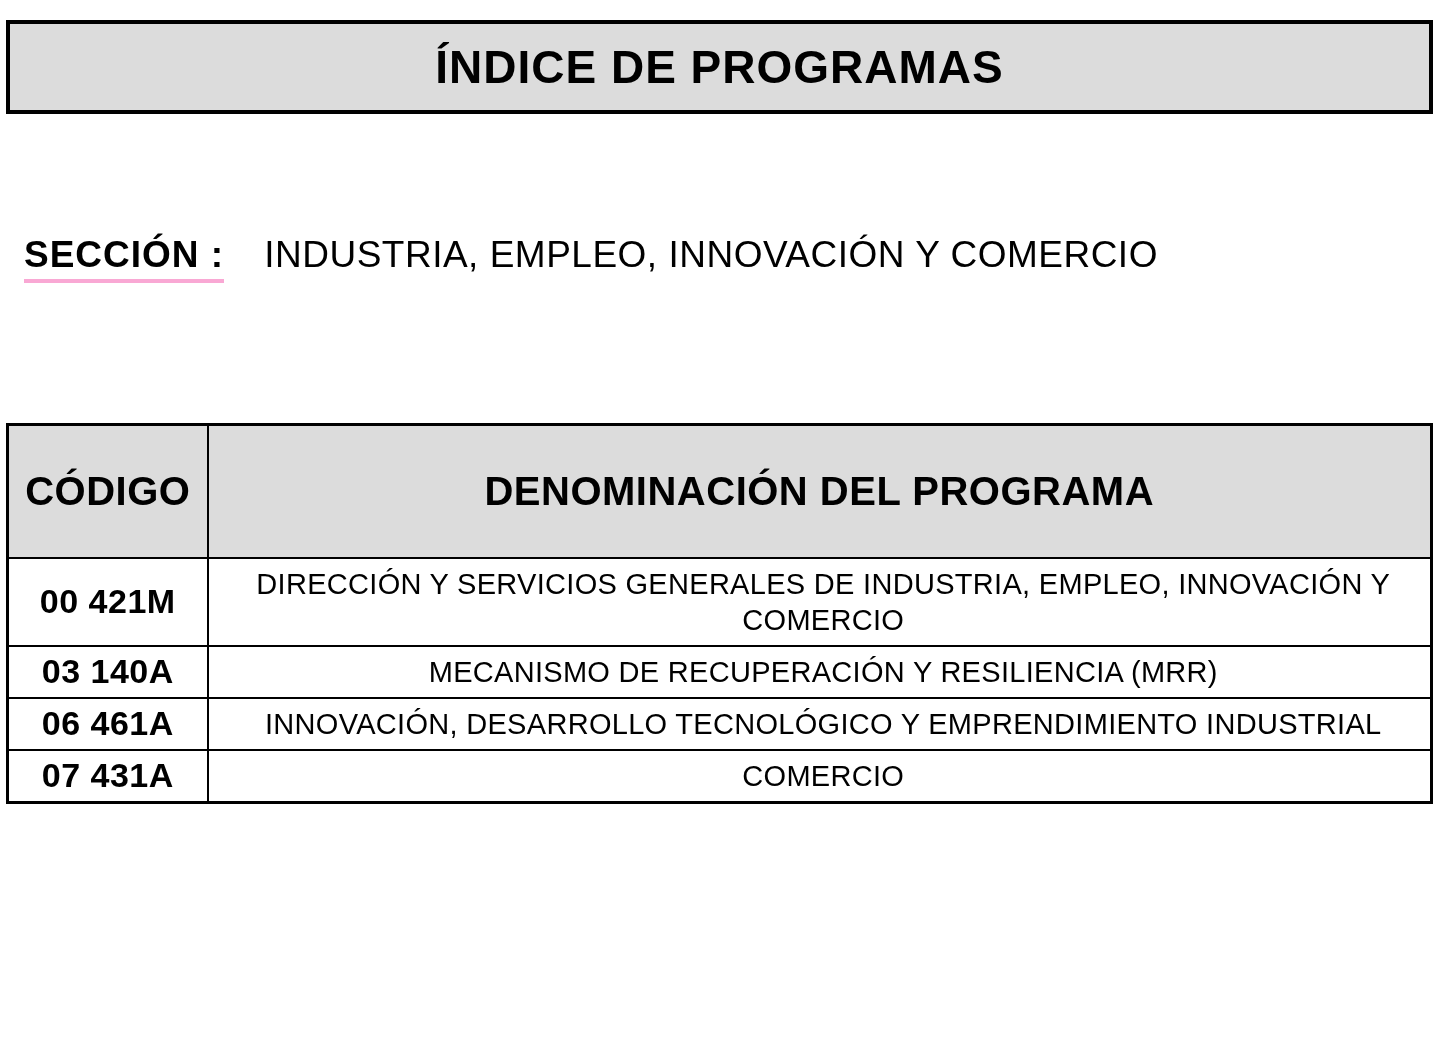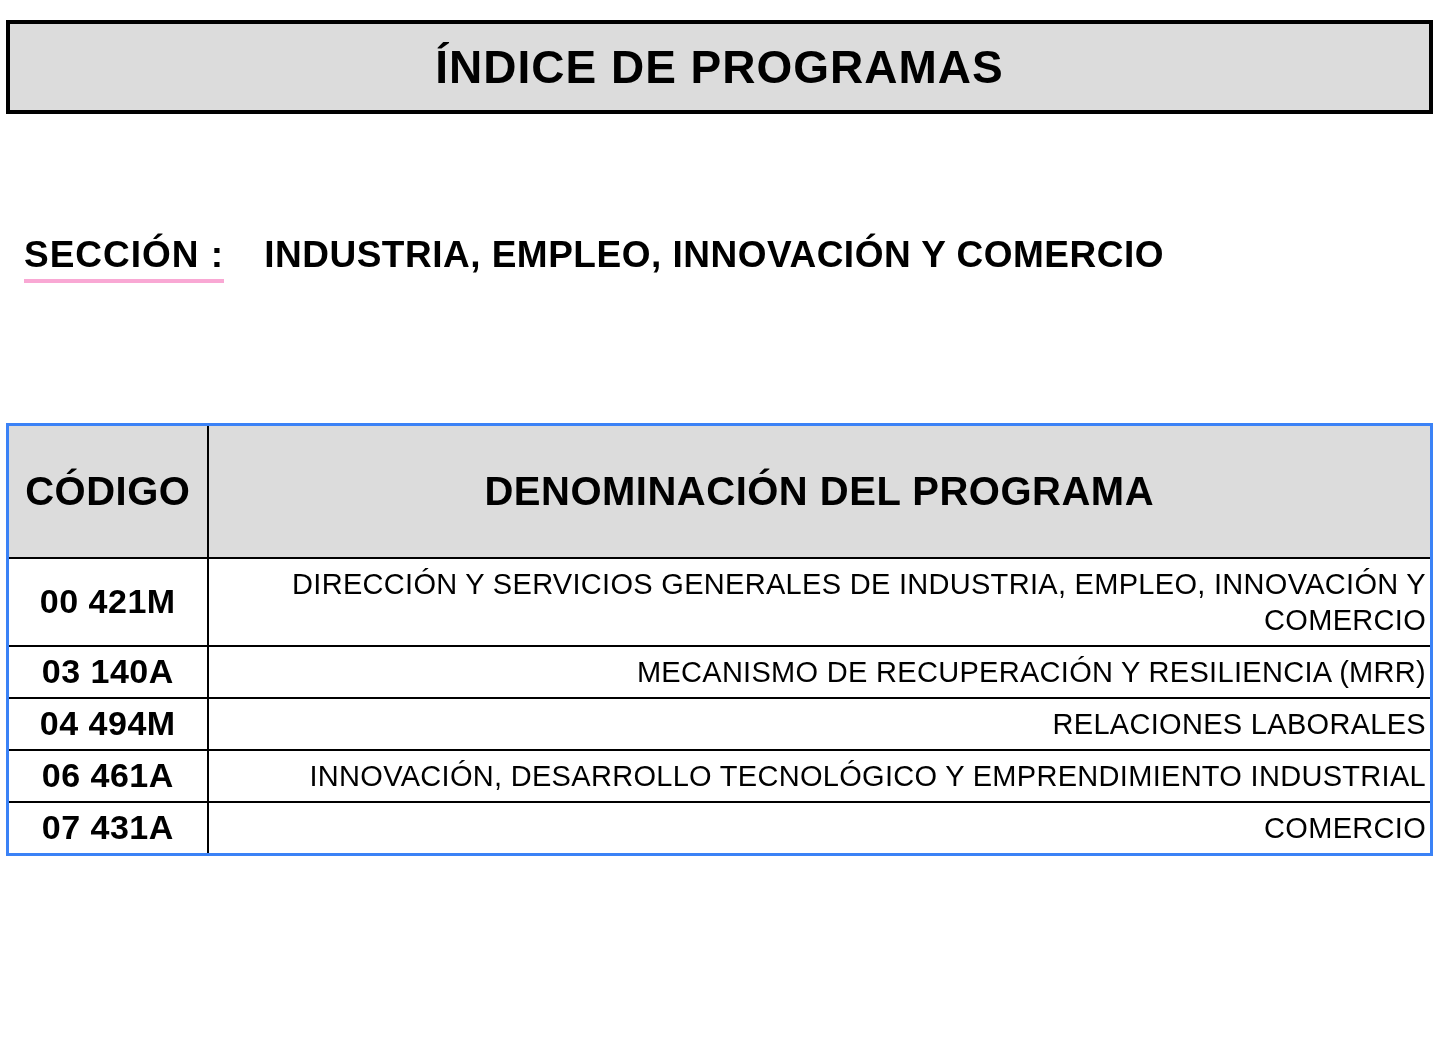--- a/index.html
+++ b/index.html
@@ -36,37 +36,37 @@
   }
   .section-label {
     font-size: 37px;
     font-weight: bold;
     border-bottom: 4px solid #f9a8d4;
     padding-bottom: 3px;
     letter-spacing: 1px;
   }
   .section-value {
     font-size: 37px;
-    font-weight: bold;
+    font-weight: normal;
     margin-left: 40px;
     letter-spacing: 0.5px;
   }
 
   
   .programs-table {
     margin: 140px 6px 0 6px;
     width: 1427px;
     border-collapse: collapse;
     table-layout: fixed;
   }
   .programs-table th,
   .programs-table td {
     border: 2px solid #000000;
   }
-  .programs-table { border: 3px solid #3b82f6; }
+  .programs-table { border: 3px solid #000000; }
 
   col.col-code { width: 200px; }
 
   .programs-table thead th {
     background: #dcdcdc;
     height: 133px;
     font-size: 40px;
     font-weight: bold;
     text-align: center;
     vertical-align: middle;
@@ -75,21 +75,21 @@
 
   .cell-code {
     height: 48px;
     text-align: center;
     vertical-align: middle;
     font-size: 34px;
     font-weight: bold;
     letter-spacing: 0.5px;
   }
   .cell-denom {
-    text-align: right;
+    text-align: center;
     vertical-align: middle;
     font-size: 29px;
     line-height: 36px;
     padding: 7px 4px 7px 12px;
     white-space: pre-line;
     letter-spacing: 0.3px;
   }
 </style>
 </head>
 <body>
@@ -118,24 +118,20 @@
     <tr>
       <td class="cell-code">00 421M</td>
       <td class="cell-denom">DIRECCIÓN Y SERVICIOS GENERALES DE INDUSTRIA, EMPLEO, INNOVACIÓN Y
 COMERCIO</td>
     </tr>
     <tr>
       <td class="cell-code">03 140A</td>
       <td class="cell-denom">MECANISMO DE RECUPERACIÓN Y RESILIENCIA (MRR)</td>
     </tr>
     <tr>
-      <td class="cell-code">04 494M</td>
-      <td class="cell-denom">RELACIONES LABORALES</td>
-    </tr>
-    <tr>
       <td class="cell-code">06 461A</td>
       <td class="cell-denom">INNOVACIÓN, DESARROLLO TECNOLÓGICO Y EMPRENDIMIENTO INDUSTRIAL</td>
     </tr>
     <tr>
       <td class="cell-code">07 431A</td>
       <td class="cell-denom">COMERCIO</td>
     </tr>
   </tbody>
 </table>
 

